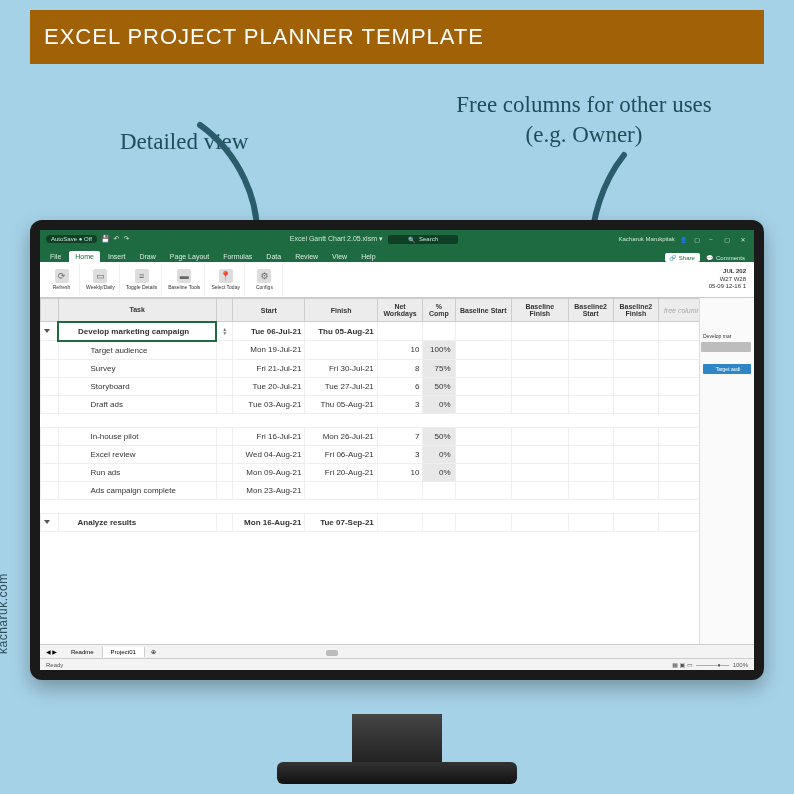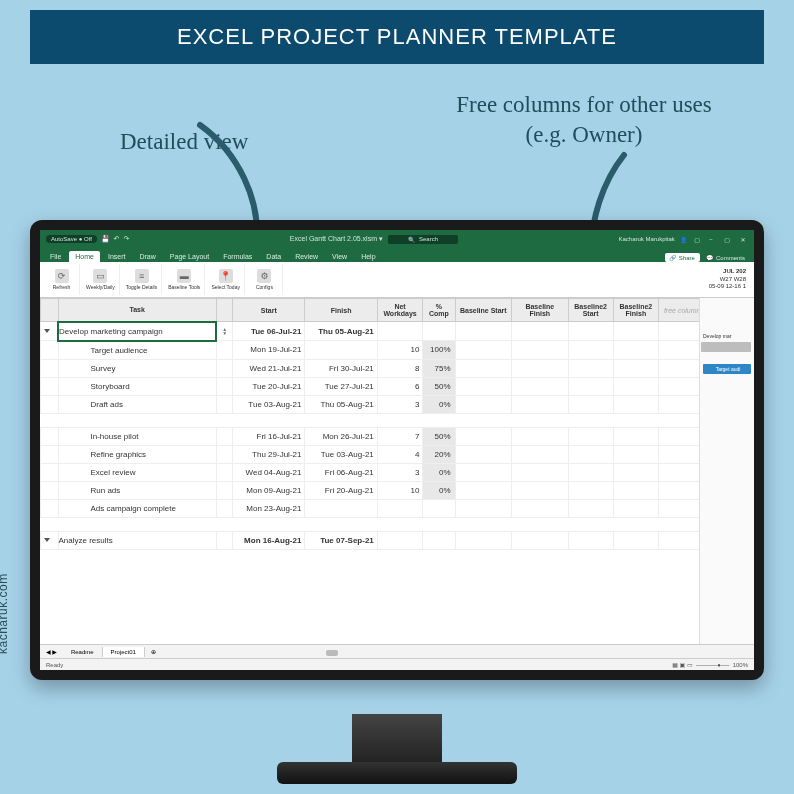--- a/index.html
+++ b/index.html
@@ -1,18 +1,18 @@
 <!DOCTYPE html>
 <html><head>
 <meta charset="utf-8">
 <style>
   * { box-sizing: border-box; margin: 0; padding: 0; }
   body { font-family: "Segoe UI", Arial, sans-serif; background: #a6d2e8; width: 794px; height: 794px; overflow: hidden; position: relative; }
   
-  .title-bar { background: #0c4a6e; color: #fff; text-align: center; padding: 14px; font-size: 22px; letter-spacing: 1px; margin: 10px 30px 0 30px; font-weight: 300; }
+  .title-bar { background: #a16207; color: #fff; text-align: left; padding: 14px; font-size: 22px; letter-spacing: 1px; margin: 10px 30px 0 30px; font-weight: 300; }
   
   .annotation { font-family: Georgia, "Times New Roman", serif; color: #1d4e5a; font-size: 23px; position: absolute; }
   .annotation.left { top: 90px; left: 120px; margin-top: 39px; }
   .annotation.right { top: 90px; right: 80px; text-align: center; width: 260px; line-height: 1.3; }
   
   .arrow { position: absolute; }
   .arrow svg { overflow: visible; }
   
   .monitor-frame { position: absolute; top: 220px; left: 30px; width: 734px; height: 460px; background: #1a1a1a; border-radius: 12px; padding: 10px; box-shadow: 0 8px 20px rgba(0,0,0,0.3); }
   .monitor-stand { position: absolute; bottom: 30px; left: 50%; transform: translateX(-50%); width: 90px; height: 50px; background: linear-gradient(180deg,#444,#222); }
@@ -40,21 +40,21 @@
   .ribbon-btn .ico { width:14px; height:14px; background:#ddd; border-radius:2px; display:flex; align-items:center; justify-content:center; font-size:9px; color:#666; }
   .ribbon-right { margin-left:auto; font-size:6px; color:#333; text-align:right; line-height:1.3; padding-right:4px; }
   
   .grid-wrap { position:relative; height:calc(100% - 86px); overflow:hidden; background:#fff; }
   
   .grid { width:100%; border-collapse:collapse; font-size:8px; color:#333; }
   .grid th { background:#ececec; border:1px solid #ccc; padding:4px 3px; font-weight:600; font-size:7px; text-align:center; }
   .grid td { border:1px solid #eee; padding:4px 3px; height:18px; }
   .grid td.task { padding-left:18px; }
   .grid td.task.sub { padding-left:32px; }
-  .grid tr.group td.task { font-weight:400; padding-left:0; }
+  .grid tr.group td.task { font-weight:700; padding-left:19px; }
   .grid tr.group td { font-weight:700; }
   .grid td.center { text-align:center; }
   .grid td.right { text-align:right; }
   .grid td.pct { background:#e8e8e8; text-align:right; padding-right:4px; }
   .collapse-tri { display:inline-block; width:0; height:0; border-left:4px solid #555; border-top:3px solid transparent; border-bottom:3px solid transparent; transform:rotate(90deg); margin-right:4px; vertical-align:middle; }
   .free-col { color:#aaa; font-style:italic; font-weight:400 !important; }
   
   .ganttstrip { position:absolute; right:0; top:0; width:55px; height:100%; background:#fafafa; border-left:1px solid #ddd; font-size:5px; text-align:center; padding-top:1px; color:#333; }
   .gbar { position:absolute; right:3px; height:10px; border-radius:1px; }
   .gbar.grey { background:#bdbdbd; width:50px; top:44px; }
@@ -220,21 +220,21 @@
               <td></td>
               <td></td>
               <td></td>
               <td></td>
               <td></td>
             </tr>
             <tr>
     <td class="center"></td>
     <td class="task sub ">Survey</td>
     <td></td>
-    <td class="right " style="font-weight:400">Wed 21-Jul-21</td>
+    <td class="right " style="font-weight:400">Fri 21-Jul-21</td>
     <td class="right" style="font-weight:400">Fri 30-Jul-21</td>
     <td class="right">8</td>
     <td class="pct">75%</td>
     <td></td>
               <td></td>
               <td></td>
               <td></td>
               <td></td>
               <td></td>
             </tr>
@@ -272,35 +272,20 @@
               <td colspan="13" style="height:14px;border:none"></td>
             </tr>
             <tr>
     <td class="center"></td>
     <td class="task sub ">In-house pilot</td>
     <td></td>
     <td class="right " style="font-weight:400">Fri 16-Jul-21</td>
     <td class="right" style="font-weight:400">Mon 26-Jul-21</td>
     <td class="right">7</td>
     <td class="pct">50%</td>
-    <td></td>
-              <td></td>
-              <td></td>
-              <td></td>
-              <td></td>
-              <td></td>
-            </tr>
-            <tr>
-    <td class="center"></td>
-    <td class="task sub ">Refine graphics</td>
-    <td></td>
-    <td class="right " style="font-weight:400">Thu 29-Jul-21</td>
-    <td class="right" style="font-weight:400">Tue 03-Aug-21</td>
-    <td class="right">4</td>
-    <td class="pct">20%</td>
     <td></td>
               <td></td>
               <td></td>
               <td></td>
               <td></td>
               <td></td>
             </tr>
             <tr>
     <td class="center"></td>
     <td class="task sub ">Excel review</td>

